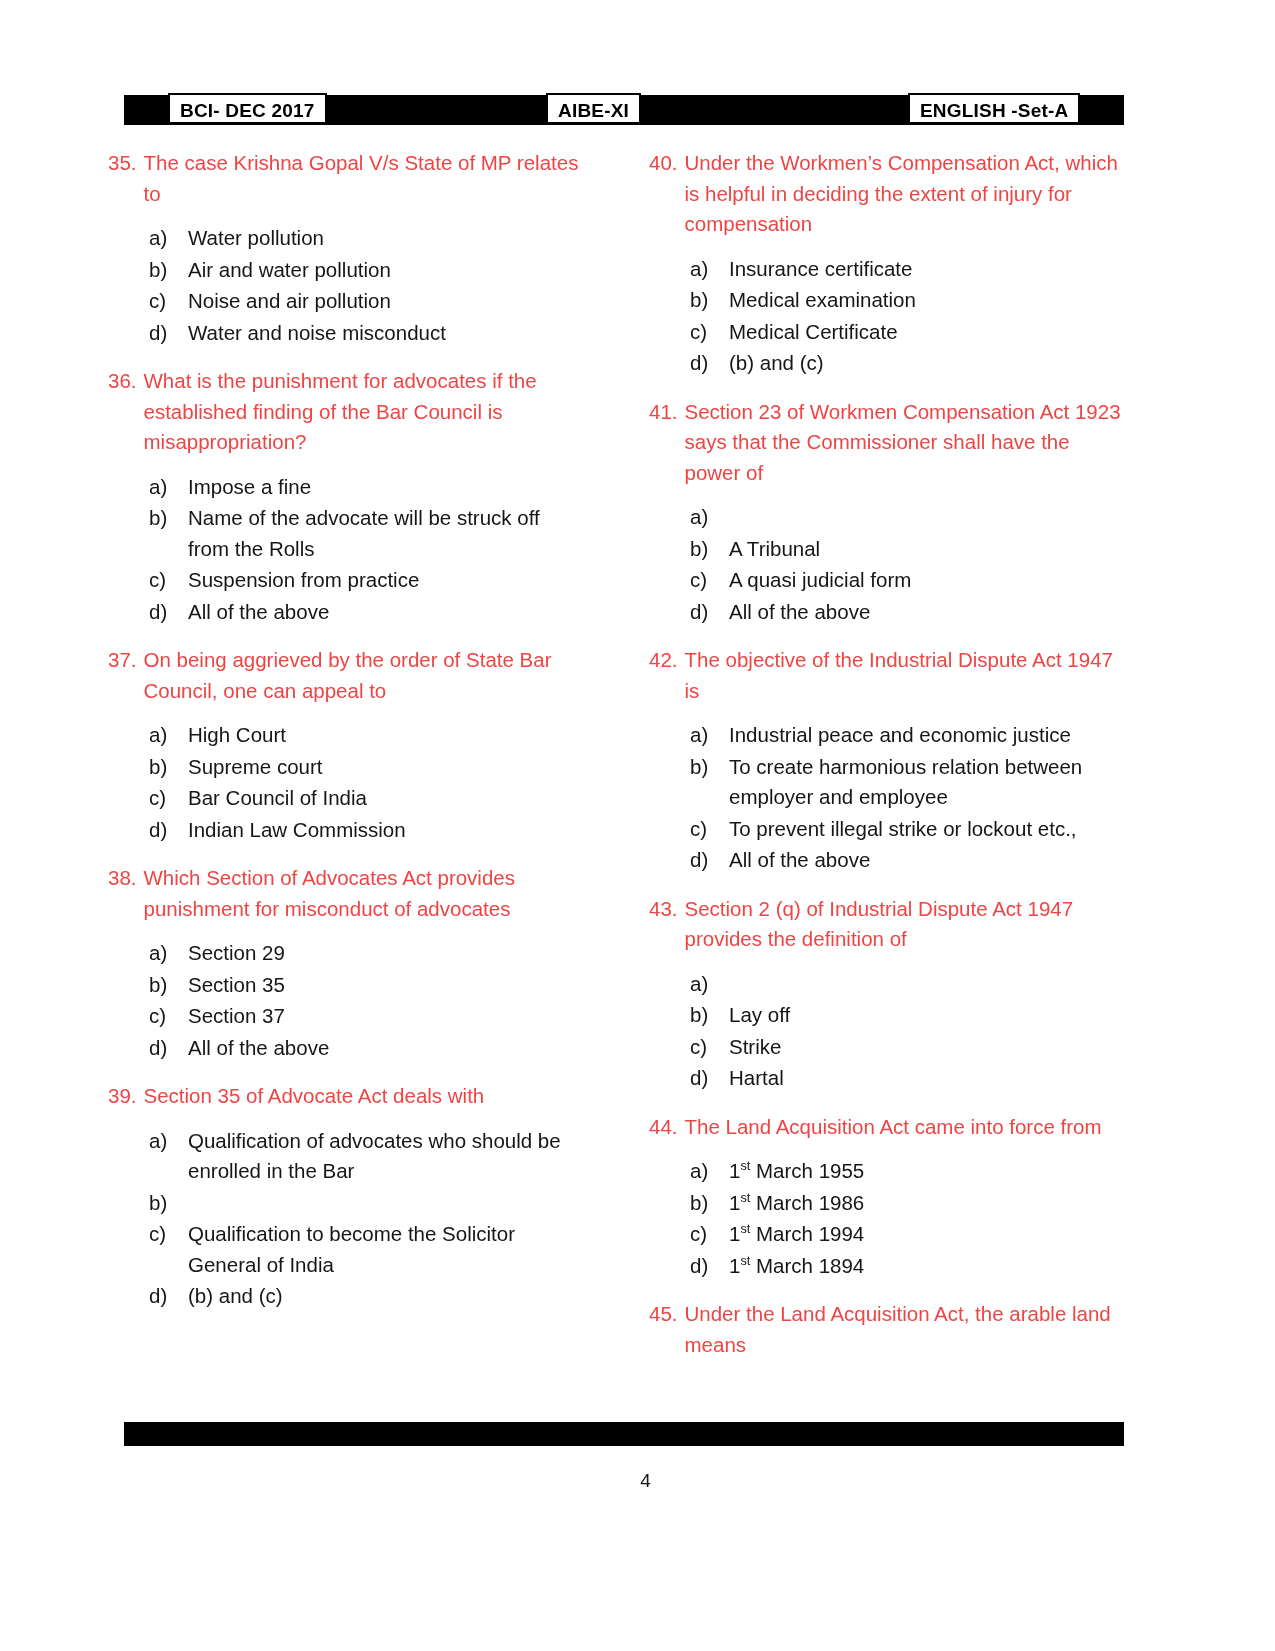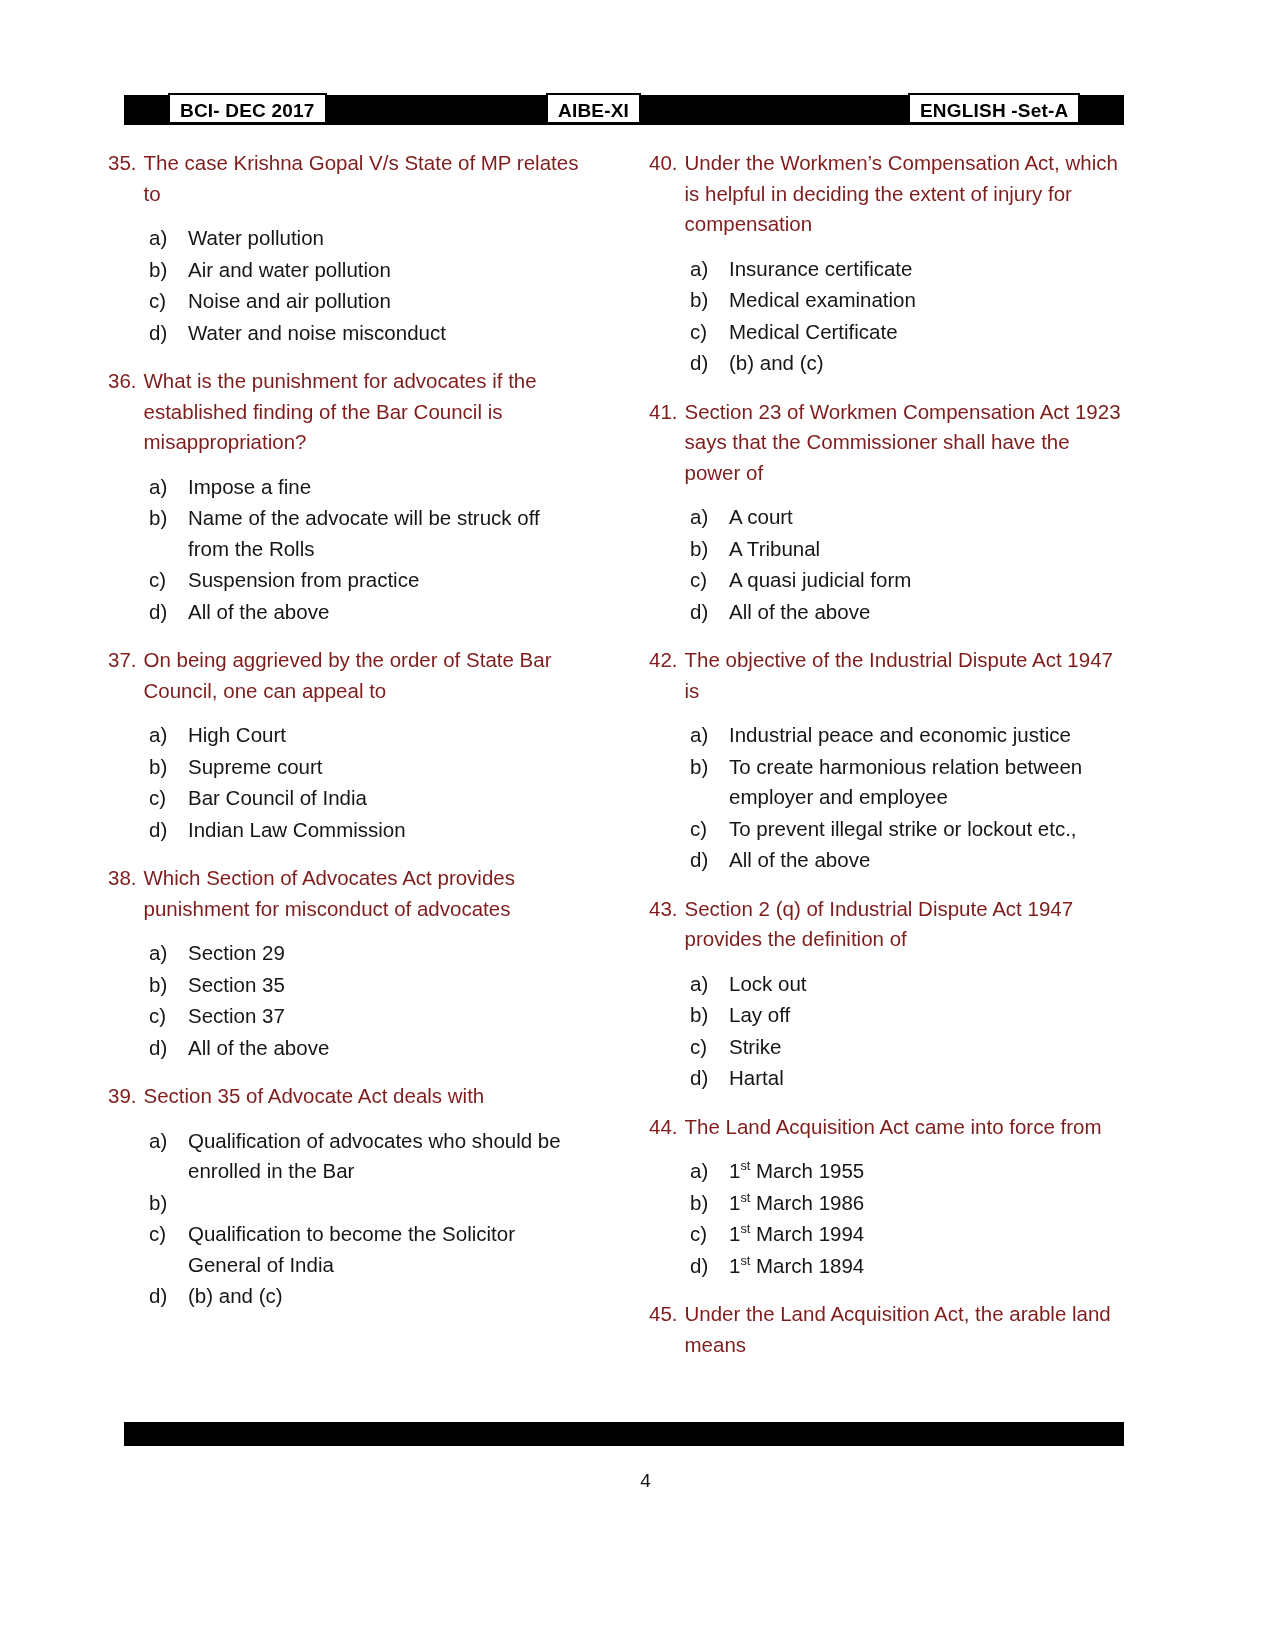--- a/index.html
+++ b/index.html
@@ -62,21 +62,21 @@
   .col-left  { left: 100px; }
   .col-right { left: 641px; }
 
   .question {
     margin-bottom: 18px;
   }
   .q-text {
     display: flex;
     font-size: 20.5px;
     line-height: 30.5px;
-    color: #7f1d1d;
+    color: #ef4444;
   }
   .q-num {
     flex: 0 0 auto;
     margin-right: 7px;
   }
   .q-body {
     flex: 1 1 auto;
   }
 
   .options {
@@ -282,21 +282,20 @@
         </div>
       </div>
       <div class="question">
         <div class="q-text">
           <span class="q-num">41.</span>
           <span class="q-body">Section 23 of Workmen Compensation Act 1923 says that the Commissioner shall have the power of</span>
         </div>
         <div class="options">
           <div class="option">
             <span class="opt-label">a)</span>
-            <span class="opt-text">A court</span>
           </div>
           <div class="option">
             <span class="opt-label">b)</span>
             <span class="opt-text">A Tribunal</span>
           </div>
           <div class="option">
             <span class="opt-label">c)</span>
             <span class="opt-text">A quasi judicial form</span>
           </div>
           <div class="option">
@@ -330,21 +329,20 @@
         </div>
       </div>
       <div class="question">
         <div class="q-text">
           <span class="q-num">43.</span>
           <span class="q-body">Section 2 (q) of Industrial Dispute Act 1947 provides the definition of</span>
         </div>
         <div class="options">
           <div class="option">
             <span class="opt-label">a)</span>
-            <span class="opt-text">Lock out</span>
           </div>
           <div class="option">
             <span class="opt-label">b)</span>
             <span class="opt-text">Lay off</span>
           </div>
           <div class="option">
             <span class="opt-label">c)</span>
             <span class="opt-text">Strike</span>
           </div>
           <div class="option">

